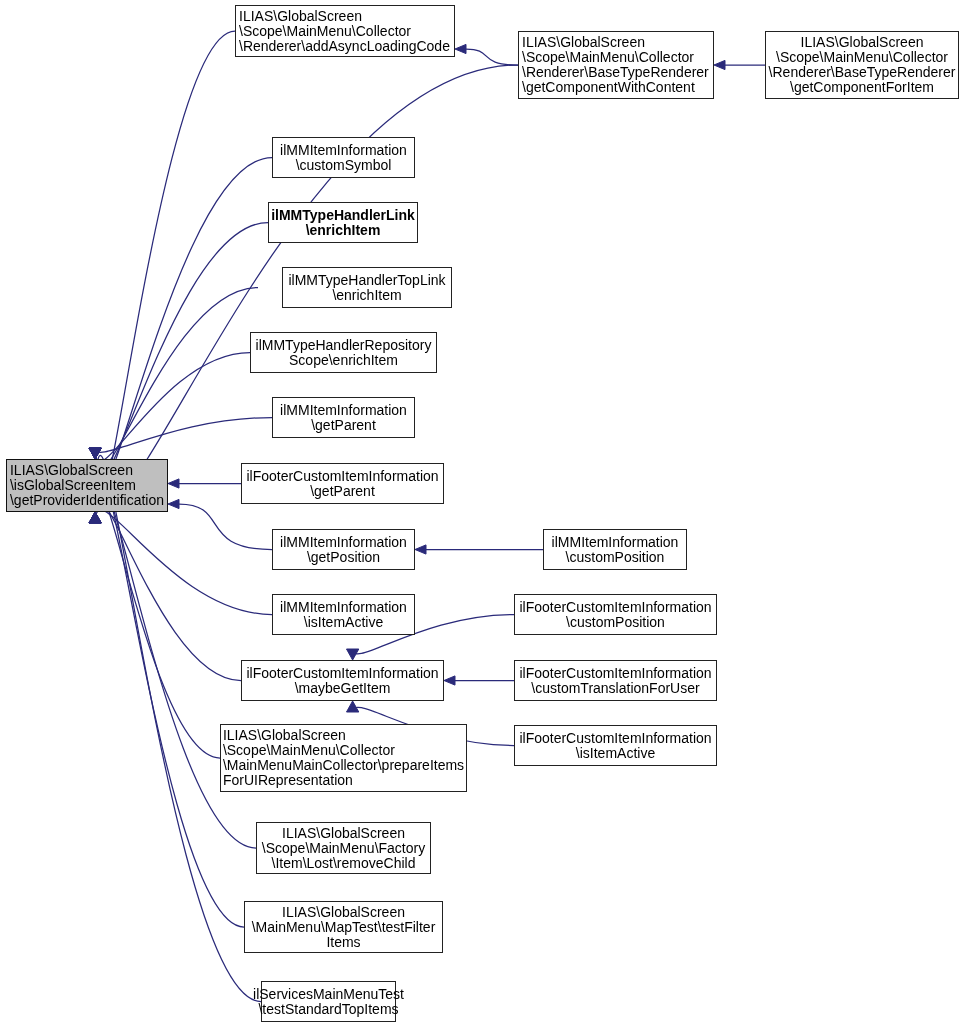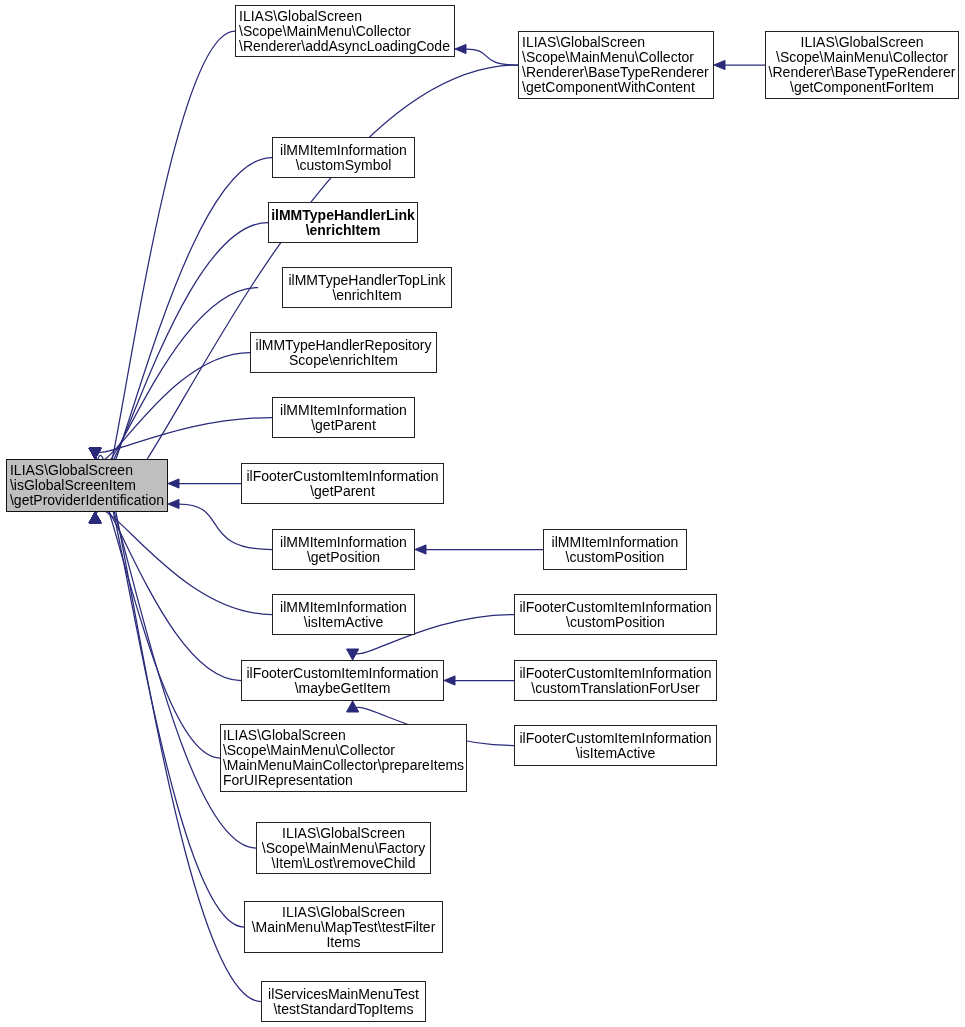--- a/index.html
+++ b/index.html
@@ -148,18 +148,18 @@
       <div class="node" style="left: 256px; top: 822px; width: 175px; height: 52px;">
         <span class="lbl">ILIAS\GlobalScreen
 \Scope\MainMenu\Factory
 \Item\Lost\removeChild</span>
       </div>
       <div class="node" style="left: 244px; top: 901px; width: 199px; height: 52px;">
         <span class="lbl">ILIAS\GlobalScreen
 \MainMenu\MapTest\testFilter
 Items</span>
       </div>
-      <div class="node" style="left: 261px; top: 981px; width: 165px; height: 41px;">
+      <div class="node" style="left: 261px; top: 981px; width: 135px; height: 41px;">
         <span class="lbl">ilServicesMainMenuTest
 \testStandardTopItems</span>
       </div>
     </div>
 </div>
 
 </body></html>

